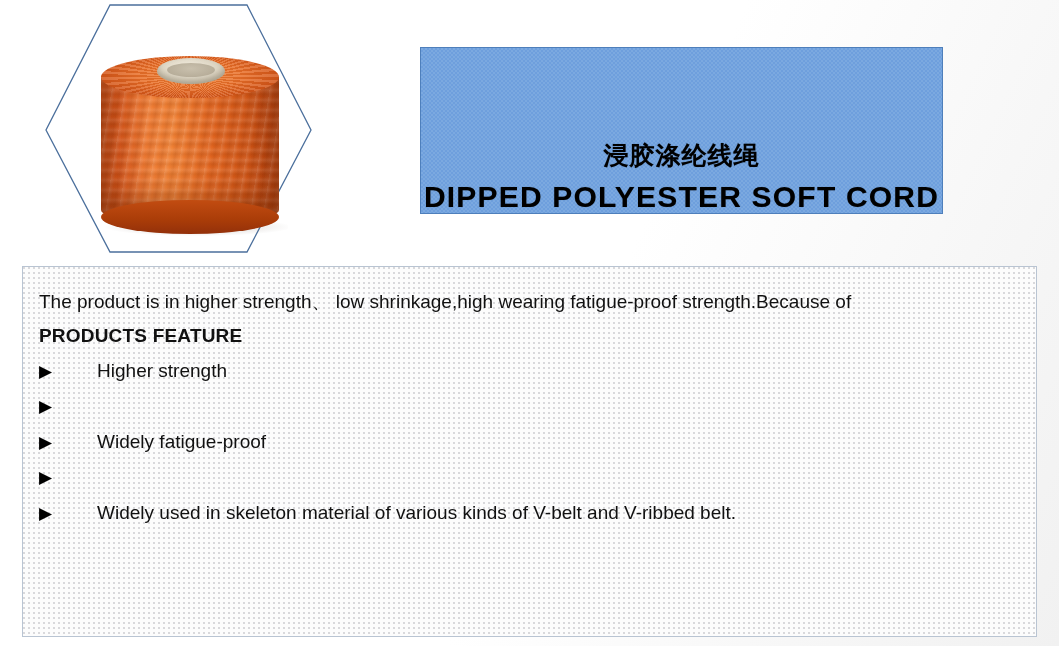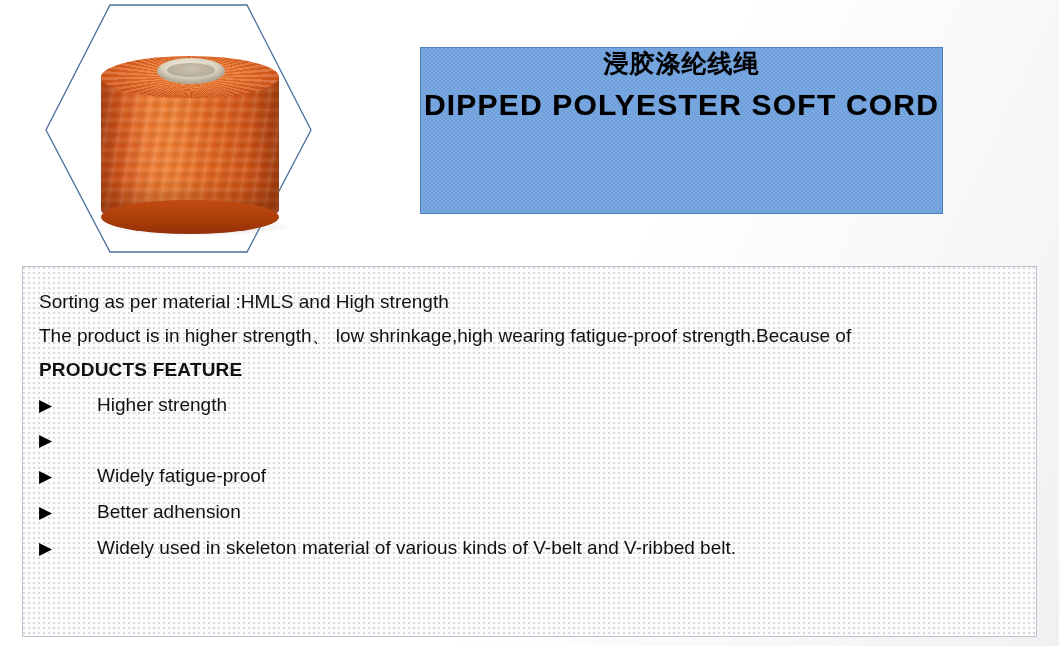--- a/index.html
+++ b/index.html
@@ -131,21 +131,21 @@
   
   #title-banner {
     position: absolute;
     left: 420px;
     top: 47px;
     width: 523px;
     height: 167px;
     display: flex;
     flex-direction: column;
     align-items: center;
-    justify-content: flex-start;
+    justify-content: flex-end;
     box-sizing: border-box;
     border: 1px solid #4e7fbb;
     background-color: #7ba9e0;
     background-image:
       linear-gradient(45deg, #6e9fdd 25%, transparent 25%, transparent 75%, #6e9fdd 75%),
       linear-gradient(45deg, #6e9fdd 25%, transparent 25%, transparent 75%, #6e9fdd 75%);
     background-size: 4px 4px;
     background-position: 0 0, 2px 2px;
   }
   #banner-title-cn {
@@ -231,36 +231,34 @@
     </div>
   </div>
 </div>
 
 <div id="title-banner">
   <div id="banner-title-cn">浸胶涤纶线绳</div>
   <div id="banner-title-en">DIPPED POLYESTER SOFT CORD</div>
 </div>
 
 <div id="desc-panel">
-  <div class="desc-line">Sorting as per material  :HMLS and High strength</div>
   <div class="desc-line">The product is in higher strength、 low shrinkage,high wearing fatigue-proof strength.Because of</div>
   <div class="desc-line bold">PRODUCTS FEATURE</div>
 
   <div class="feature-row">
     <span class="bullet-tri">▶</span>
     <span class="feature-text">Higher strength</span>
   </div>
   <div class="feature-row">
     <span class="bullet-tri">▶</span>
   </div>
   <div class="feature-row">
     <span class="bullet-tri">▶</span>
     <span class="feature-text">Widely fatigue-proof</span>
   </div>
   <div class="feature-row">
     <span class="bullet-tri">▶</span>
-    <span class="feature-text">Better adhension</span>
   </div>
   <div class="feature-row">
     <span class="bullet-tri">▶</span>
     <span class="feature-text">Widely used in skeleton material of various kinds of V-belt and V-ribbed belt.</span>
   </div>
 </div>
 
 </body></html>

